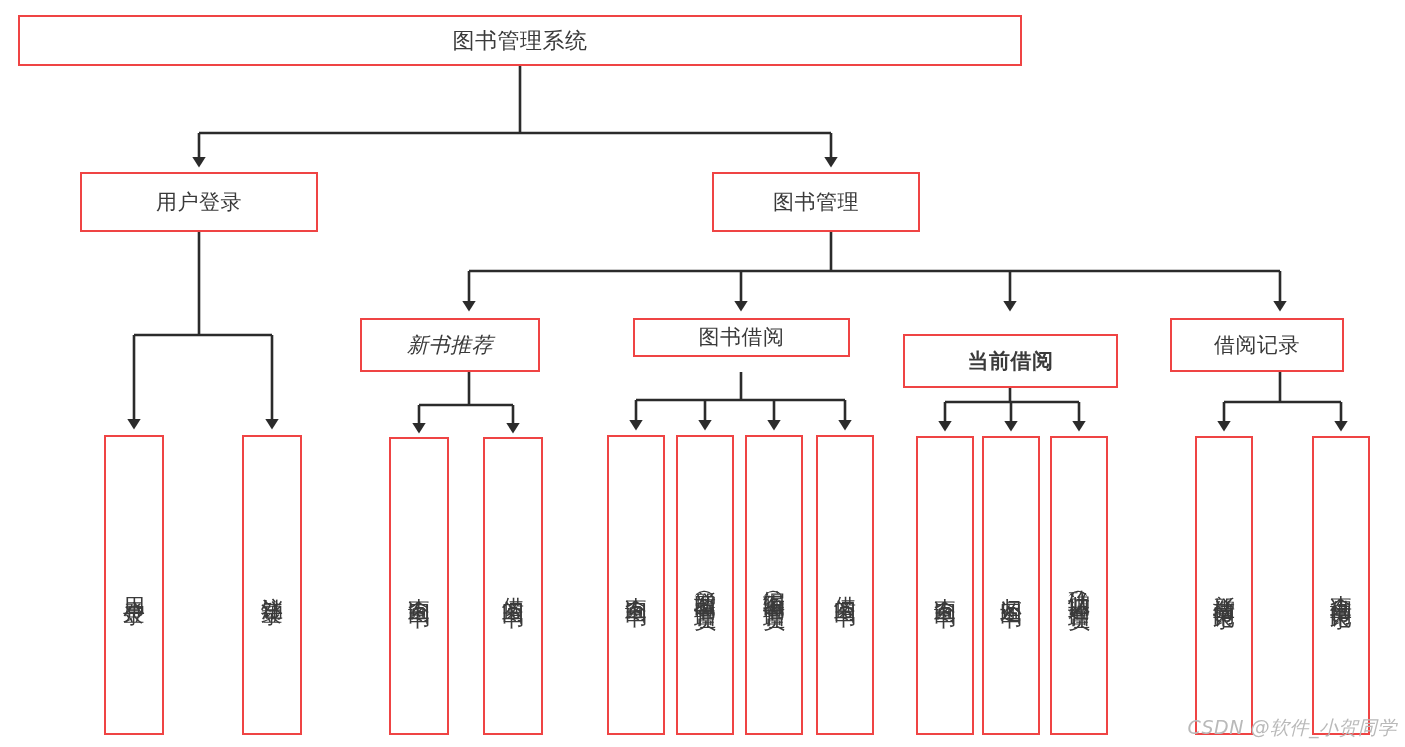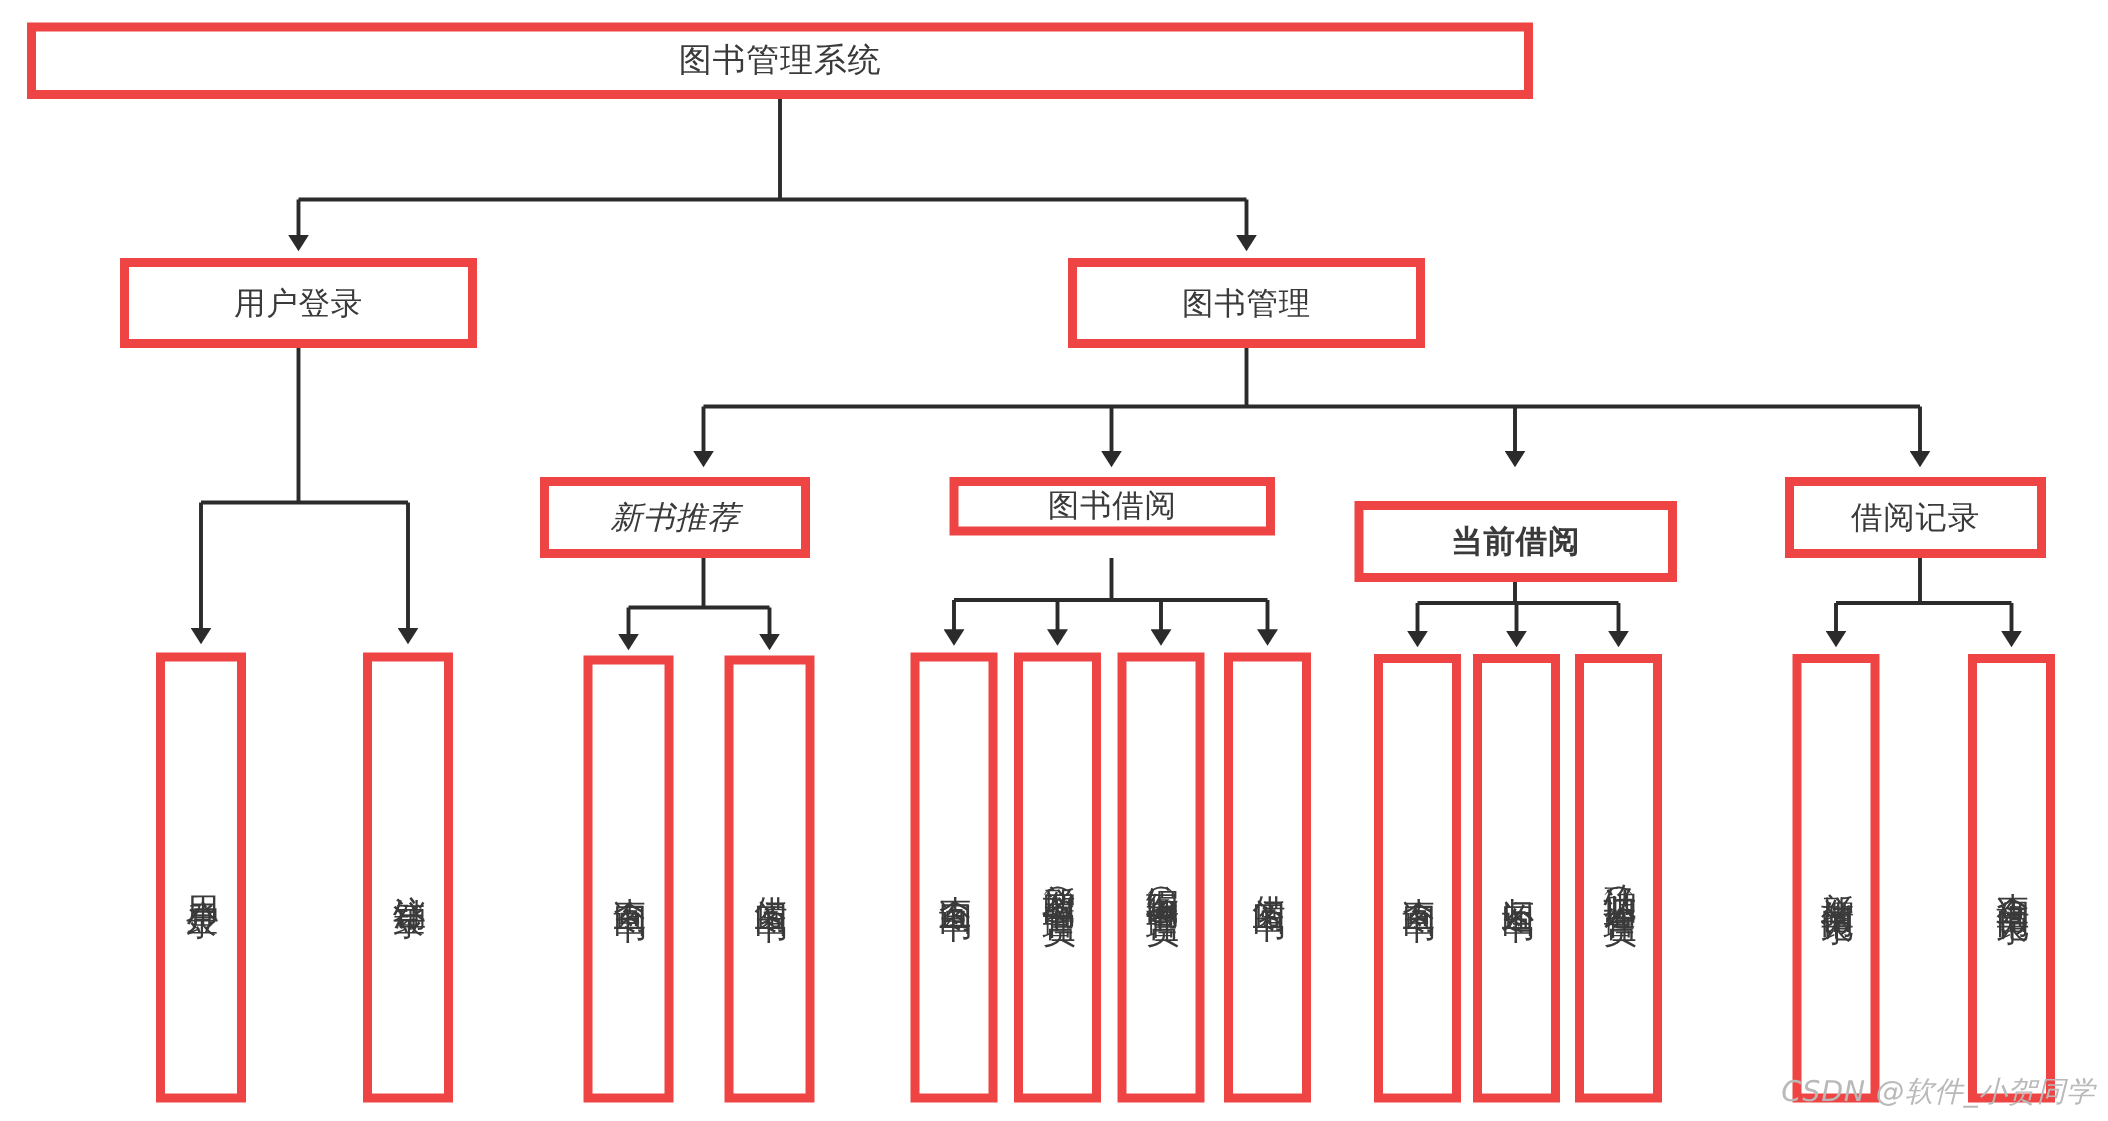--- a/index.html
+++ b/index.html
@@ -23,21 +23,21 @@
     position: absolute;
     left: 0;
     top: 0;
     width: 1405px;
     height: 747px;
     pointer-events: none;
   }
   .node {
     position: absolute;
     box-sizing: border-box;
-    border: 6px solid #ef4444;
+    border: 2px solid #ef4444;
     background: #ffffff;
     display: flex;
     align-items: center;
     justify-content: center;
     overflow: hidden;
   }
   .node-label {
     color: #3a3a3a;
     font-size: 21px;
     line-height: 1.18;
@@ -123,37 +123,37 @@
   </svg>
 
   <div class="node root" style="left:18px; top:15px; width:1004px; height:51px;">
     <span class="node-label">图书管理系统</span>
   </div>
 
   <div class="node" style="left:80px; top:172px; width:238px; height:60px;">
     <span class="node-label">用户登录</span>
   </div>
 
-  <div class="node" style="left:712px; top:172px; width:238px; height:60px;">
+  <div class="node" style="left:712px; top:172px; width:208px; height:60px;">
     <span class="node-label">图书管理</span>
   </div>
 
   <div class="node" style="left:360px; top:318px; width:180px; height:54px;font-style:italic;">
     <span class="node-label">新书推荐</span>
   </div>
 
   <div class="node" style="left:633px; top:318px; width:217px; height:39px;">
     <span class="node-label">图书借阅</span>
   </div>
 
   <div class="node" style="left:903px; top:334px; width:215px; height:54px;font-weight:bold;">
     <span class="node-label">当前借阅</span>
   </div>
 
-  <div class="node" style="left:1170px; top:318px; width:174px; height:54px;margin-left:20px;">
+  <div class="node" style="left:1170px; top:318px; width:174px; height:54px;">
     <span class="node-label">借阅记录</span>
   </div>
 
   <div class="node vertical" style="left:104px; top:435px; width:60px; height:300px;">
     <span class="node-label">用户登录</span>
   </div>
 
   <div class="node vertical" style="left:242px; top:435px; width:60px; height:300px;">
     <span class="node-label">注销登录</span>
   </div>

